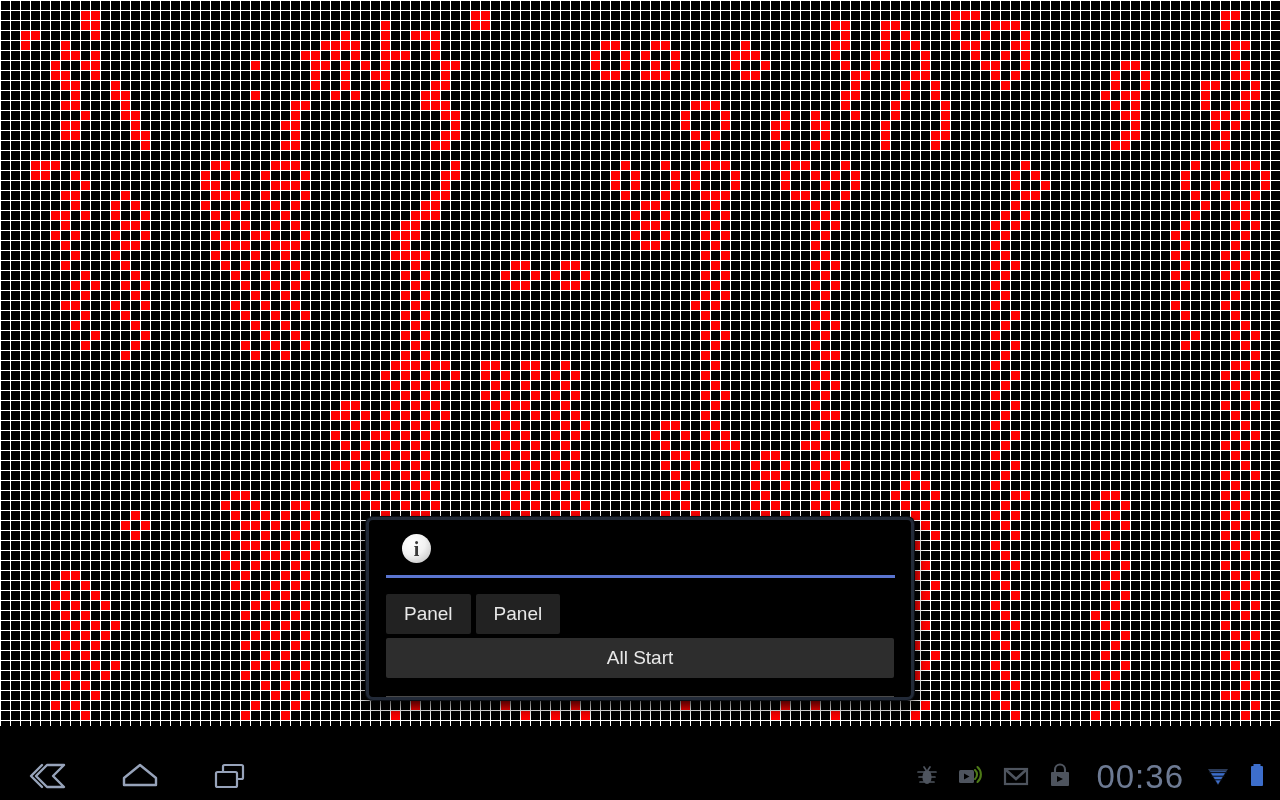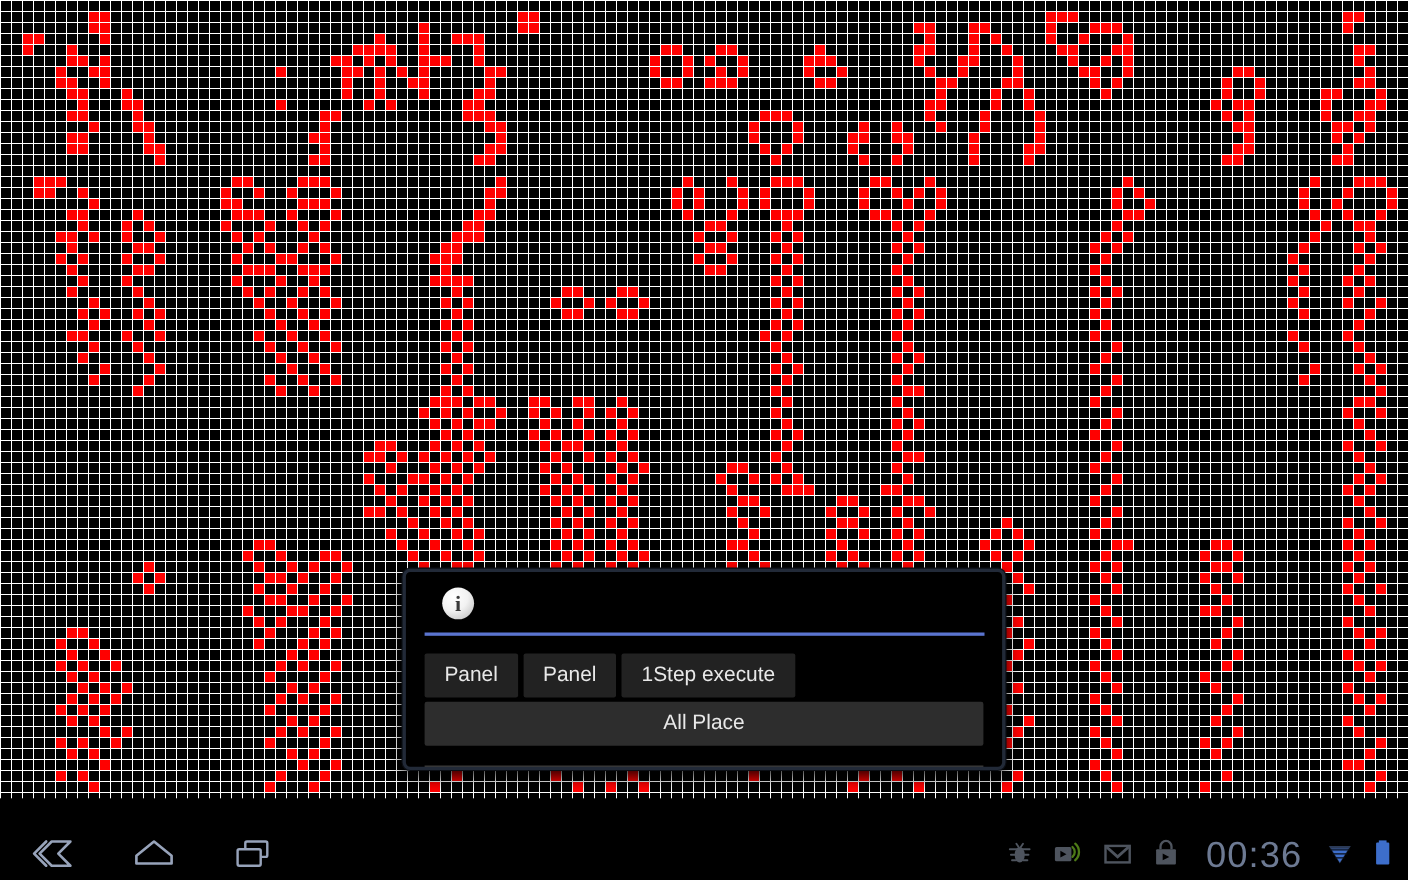--- a/index.html
+++ b/index.html
@@ -1453,23 +1453,22 @@
         <span class="glyph">i</span>
       </span>
     </div>
 
     <div class="dlg-accent"></div>
 
     <div class="dlg-body">
       <div class="btn-row">
         <button class="btn">Panel</button>
         <button class="btn">Panel</button>
-        <button class="btn">1Step execute</button>
       </div>
-      <button class="btn-wide">All Place</button>
+      <button class="btn-wide">All Start</button>
       <div class="dlg-sep"></div>
     </div>
 
   </div>
 
   <div id="navbar">
 
     <div id="nav-left">
       <div class="nav-btn">
         <span>

